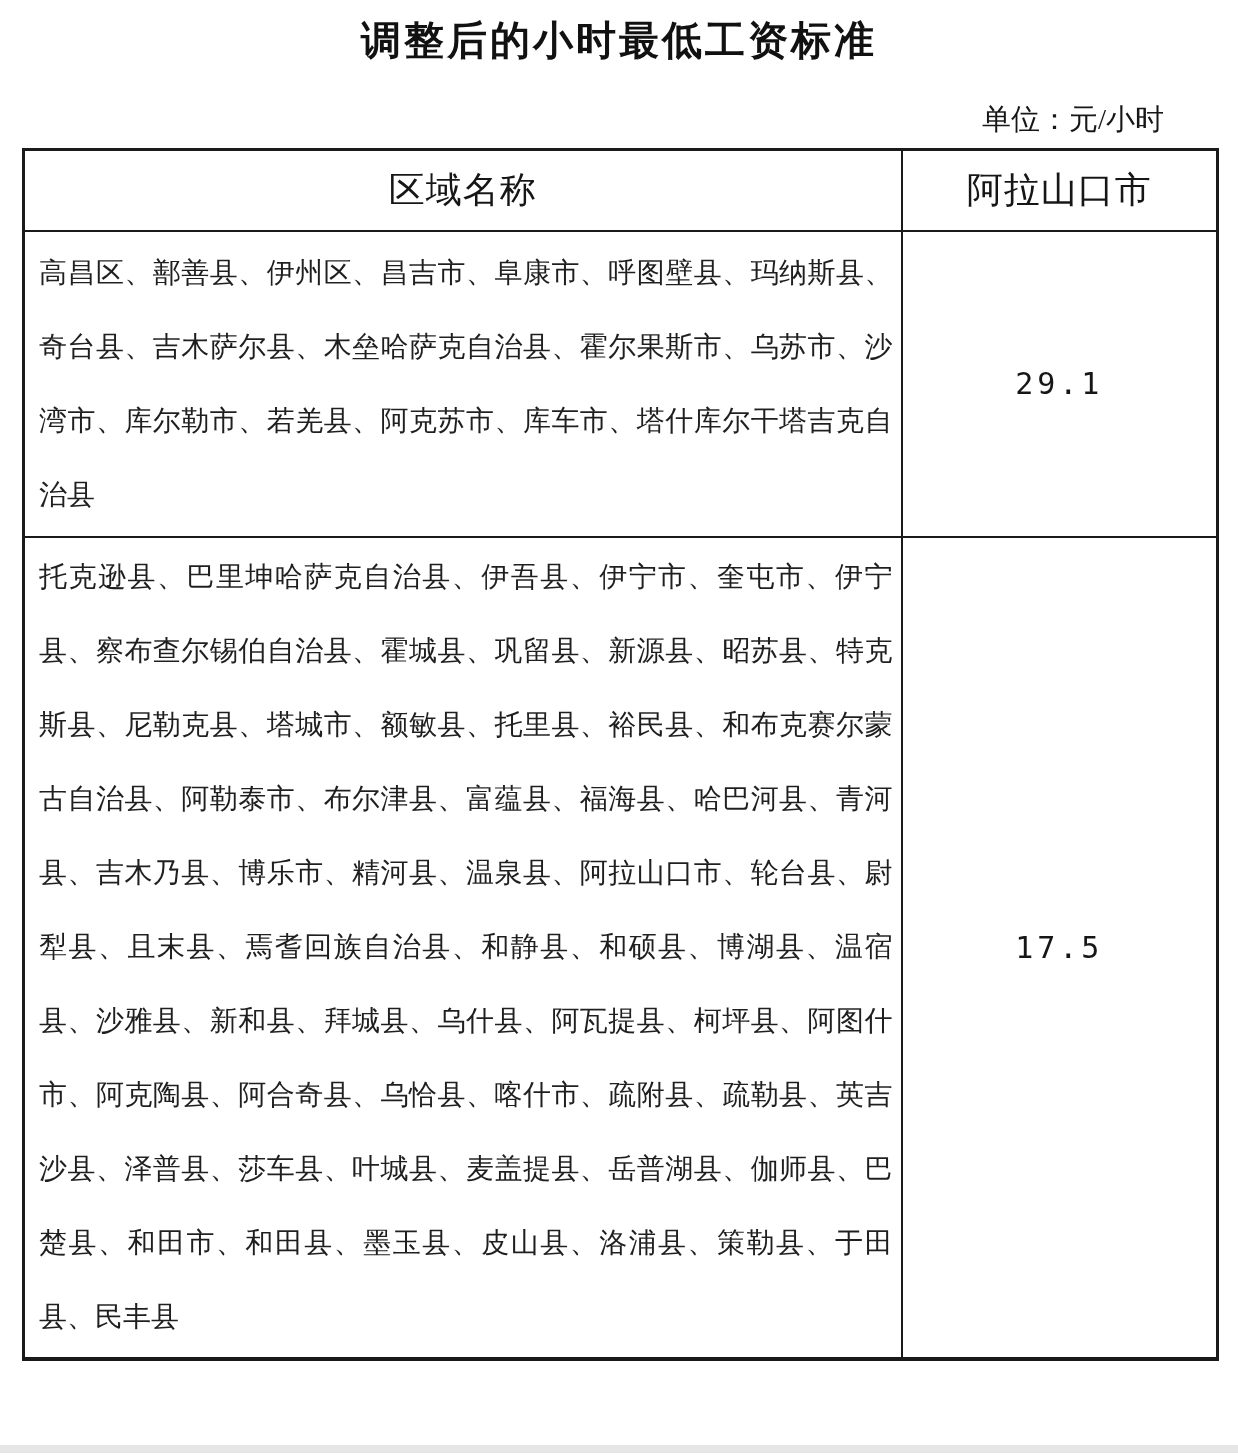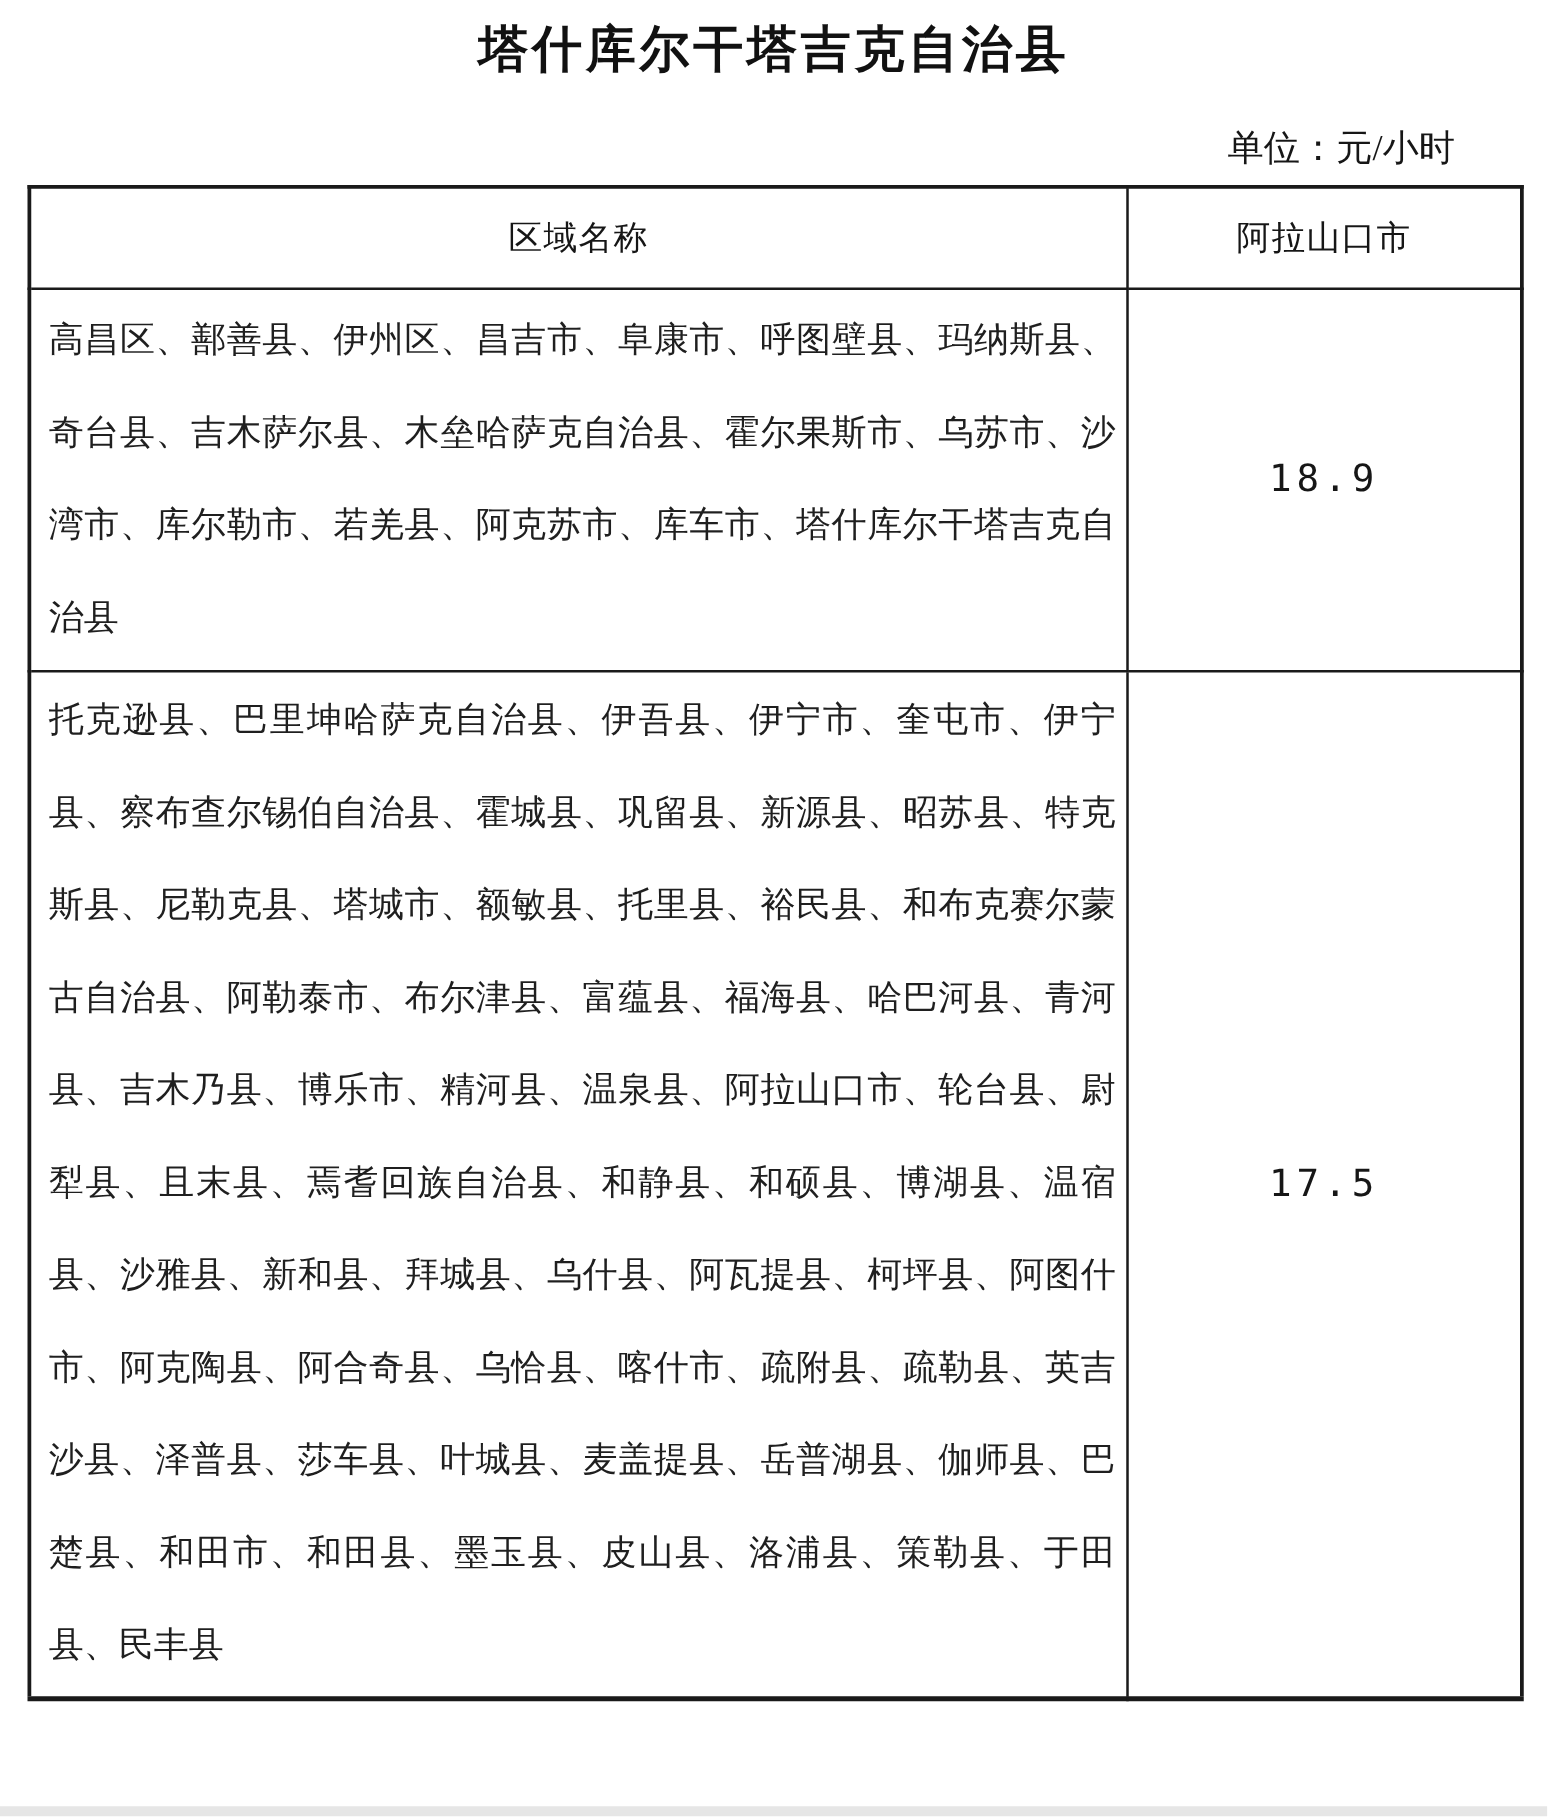--- a/index.html
+++ b/index.html
@@ -42,21 +42,21 @@
   table.wage col.c-region { width: 878px; }
   table.wage col.c-wage  { width: 316px; }
   table.wage th, table.wage td {
     border: 2px solid #1a1a1a;
     vertical-align: middle;
     font-weight: normal;
   }
   th.hdr {
     height: 77px;
     text-align: center;
-    font-size: 27px;
+    font-size: 36px;
     letter-spacing: 1px;
     color: #161616;
   }
   td.region {
     font-size: 28px;
     line-height: 74px;
     padding: 0 8px 0 14px;
     text-align: justify;
     text-justify: inter-character;
     color: #1f1f1f;
@@ -78,39 +78,39 @@
     width: 100%;
     height: 8px;
     background: #e6e6e6;
   }
 </style>
 </head>
 <body>
 
 <div class="page">
 
-  <div class="title">塔什库尔干塔吉克自治县</div>
+  <div class="title">调整后的小时最低工资标准</div>
 
   <div class="unit-row">单位：元/小时</div>
 
   <table class="wage">
     <colgroup>
       <col class="c-region">
       <col class="c-wage">
     </colgroup>
     <thead>
       <tr>
         <th class="hdr">区域名称</th>
         <th class="hdr">阿拉山口市</th>
       </tr>
     </thead>
     <tbody>
       <tr class="r2">
         <td class="region">高昌区、鄯善县、伊州区、昌吉市、阜康市、呼图壁县、玛纳斯县、奇台县、吉木萨尔县、木垒哈萨克自治县、霍尔果斯市、乌苏市、沙湾市、库尔勒市、若羌县、阿克苏市、库车市、塔什库尔干塔吉克自治县</td>
-        <td class="wage-val">18.9</td>
+        <td class="wage-val">29.1</td>
       </tr>
       <tr class="r3">
         <td class="region">托克逊县、巴里坤哈萨克自治县、伊吾县、伊宁市、奎屯市、伊宁县、察布查尔锡伯自治县、霍城县、巩留县、新源县、昭苏县、特克斯县、尼勒克县、塔城市、额敏县、托里县、裕民县、和布克赛尔蒙古自治县、阿勒泰市、布尔津县、富蕴县、福海县、哈巴河县、青河县、吉木乃县、博乐市、精河县、温泉县、阿拉山口市、轮台县、尉犁县、且末县、焉耆回族自治县、和静县、和硕县、博湖县、温宿县、沙雅县、新和县、拜城县、乌什县、阿瓦提县、柯坪县、阿图什市、阿克陶县、阿合奇县、乌恰县、喀什市、疏附县、疏勒县、英吉沙县、泽普县、莎车县、叶城县、麦盖提县、岳普湖县、伽师县、巴楚县、和田市、和田县、墨玉县、皮山县、洛浦县、策勒县、于田县、民丰县</td>
         <td class="wage-val">17.5</td>
       </tr>
     </tbody>
   </table>
 
   <div class="page-edge"></div>
 

